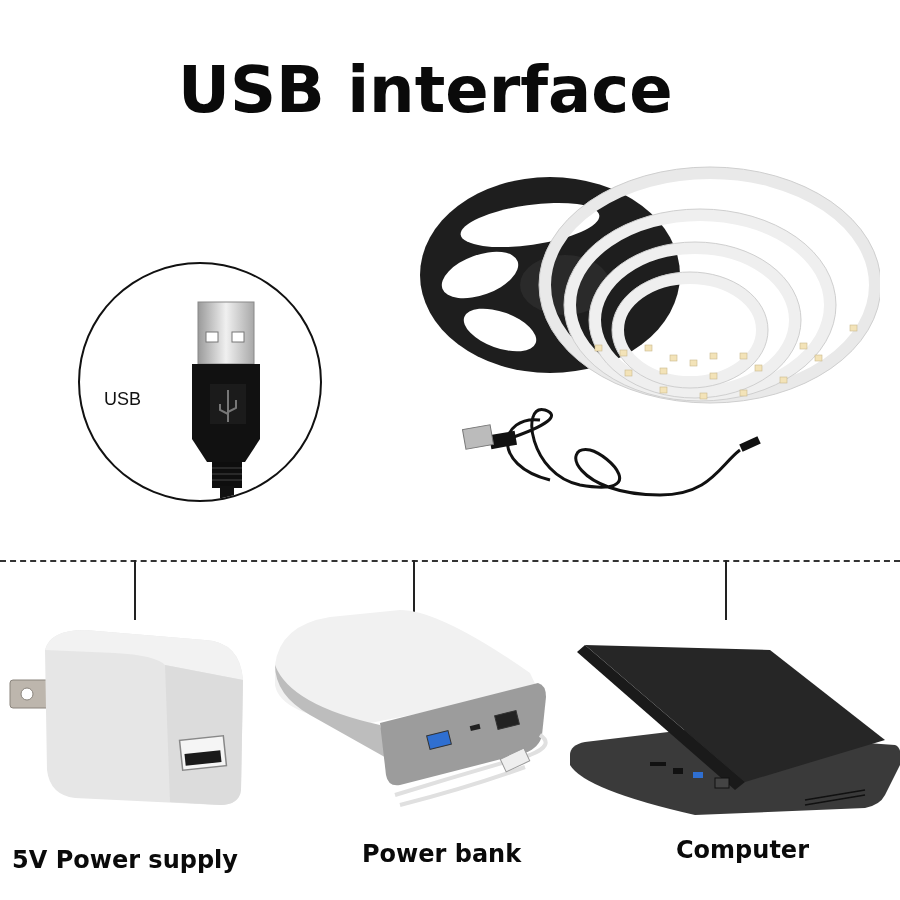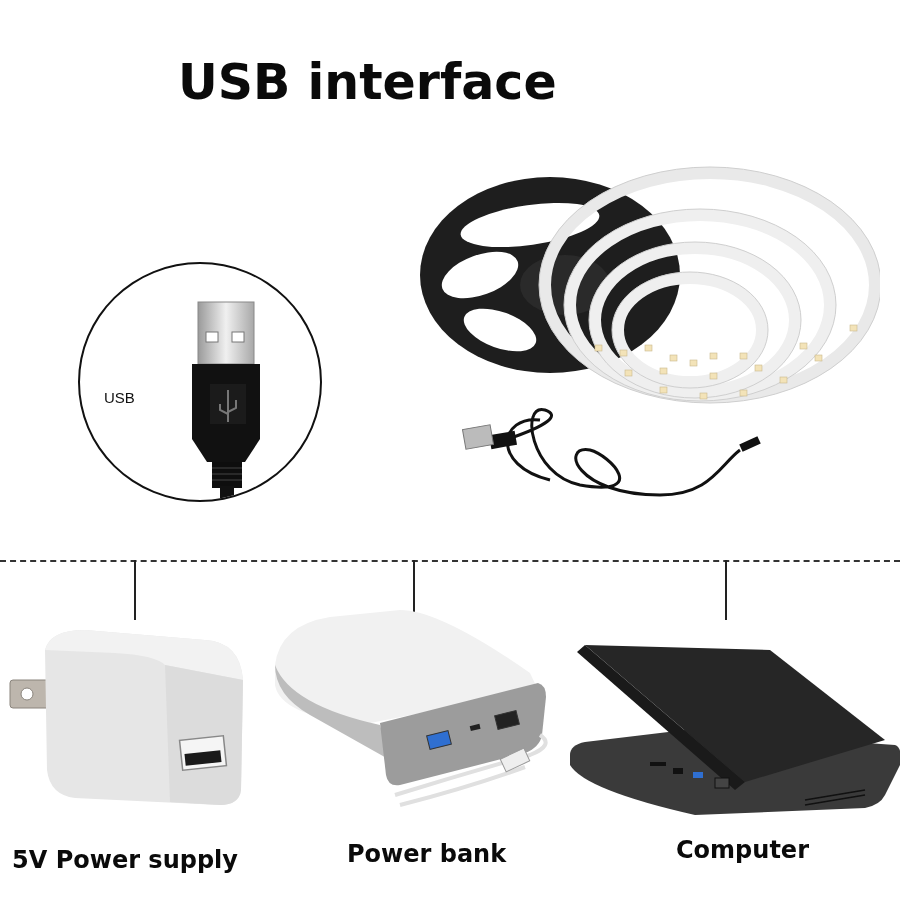--- a/index.html
+++ b/index.html
@@ -1,19 +1,19 @@
 <!DOCTYPE html>
 <html><head>
 <meta charset="utf-8">
 <style>
   html,body{margin:0;padding:0;background:#fff;}
   body{width:900px;height:900px;position:relative;overflow:hidden;font-family:"DejaVu Sans",sans-serif;}
-  .title{position:absolute;left:178px;top:58px;font-family:"DejaVu Sans",sans-serif;font-size:49px;font-weight:bold;color:#0a0a0a;letter-spacing:0px;line-height:1;}
+  .title{position:absolute;left:178px;top:58px;font-family:"DejaVu Sans",sans-serif;font-size:64px;font-weight:bold;color:#0a0a0a;letter-spacing:0px;line-height:1;}
   .circle{position:absolute;left:78px;top:262px;width:244px;height:240px;border:2px solid #111;border-radius:50%;box-sizing:border-box;overflow:hidden;background:#fff;}
-  .usb-label{position:absolute;left:104px;top:389px;font-family:"Liberation Sans",sans-serif;font-size:15px;color:#111;}
+  .usb-label{position:absolute;left:104px;top:389px;font-family:"Liberation Sans",sans-serif;font-size:18px;color:#111;}
   .divider{position:absolute;left:0;top:560px;width:900px;height:0;border-top:2px dashed #333;}
   .drop{position:absolute;top:560px;width:0;height:60px;border-left:2px solid #222;}
   .label{position:absolute;font-family:"DejaVu Sans",sans-serif;font-weight:bold;font-size:24px;color:#0a0a0a;white-space:nowrap;}
   svg{position:absolute;display:block;}
 </style>
 </head>
 <body>
 
 <div class="title">USB interface</div>
 
@@ -138,14 +138,14 @@
   <rect x="108" y="138" width="10" height="6" fill="#111"></rect>
   <rect x="128" y="142" width="10" height="6" fill="#2f6fd1"></rect>
   <rect x="150" y="148" width="14" height="10" fill="#444" stroke="#111"></rect>
   <g stroke="#111" stroke-width="1.5">
       <line x1="240" y1="170" x2="300" y2="160"></line>
       <line x1="240" y1="175" x2="300" y2="165"></line>
     </g>
 </svg>
 
 <div class="label" style="left:12px;top:846px">5V Power supply</div>
-<div class="label" style="left:347px;top:840px">Power bank</div>
+<div class="label" style="left:362px;top:840px">Power bank</div>
 <div class="label" style="left:676px;top:836px">Computer</div>
 
 </body></html>

